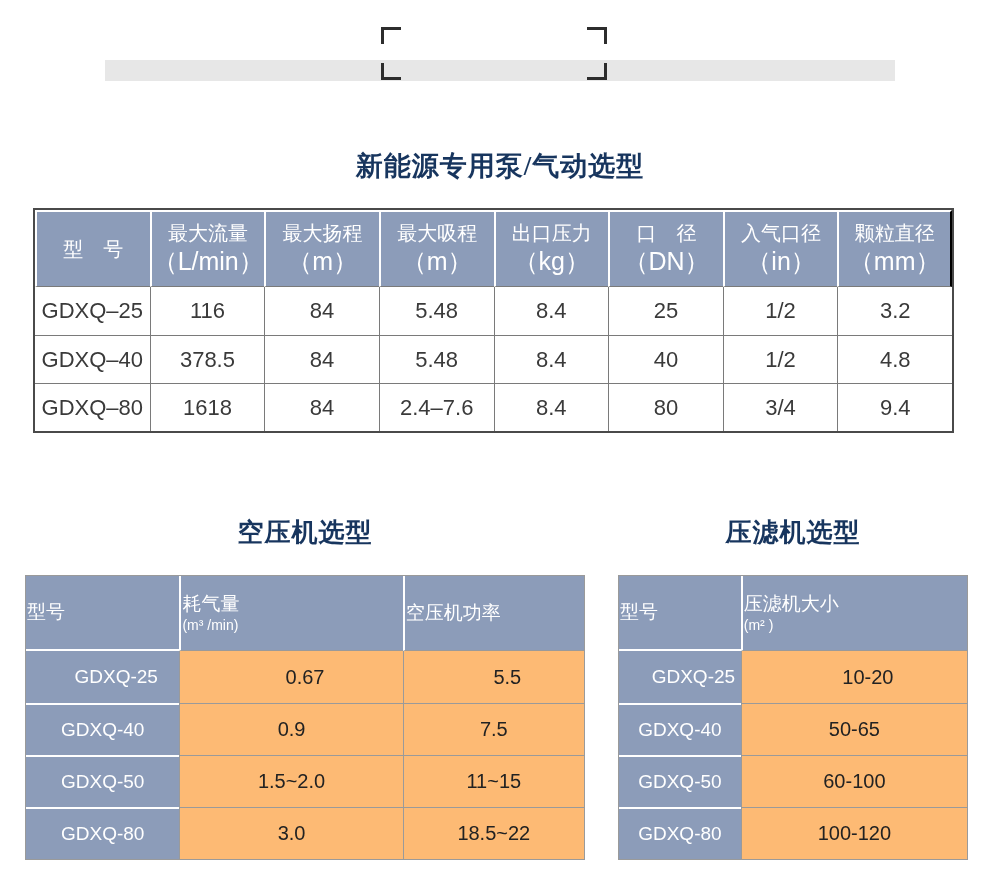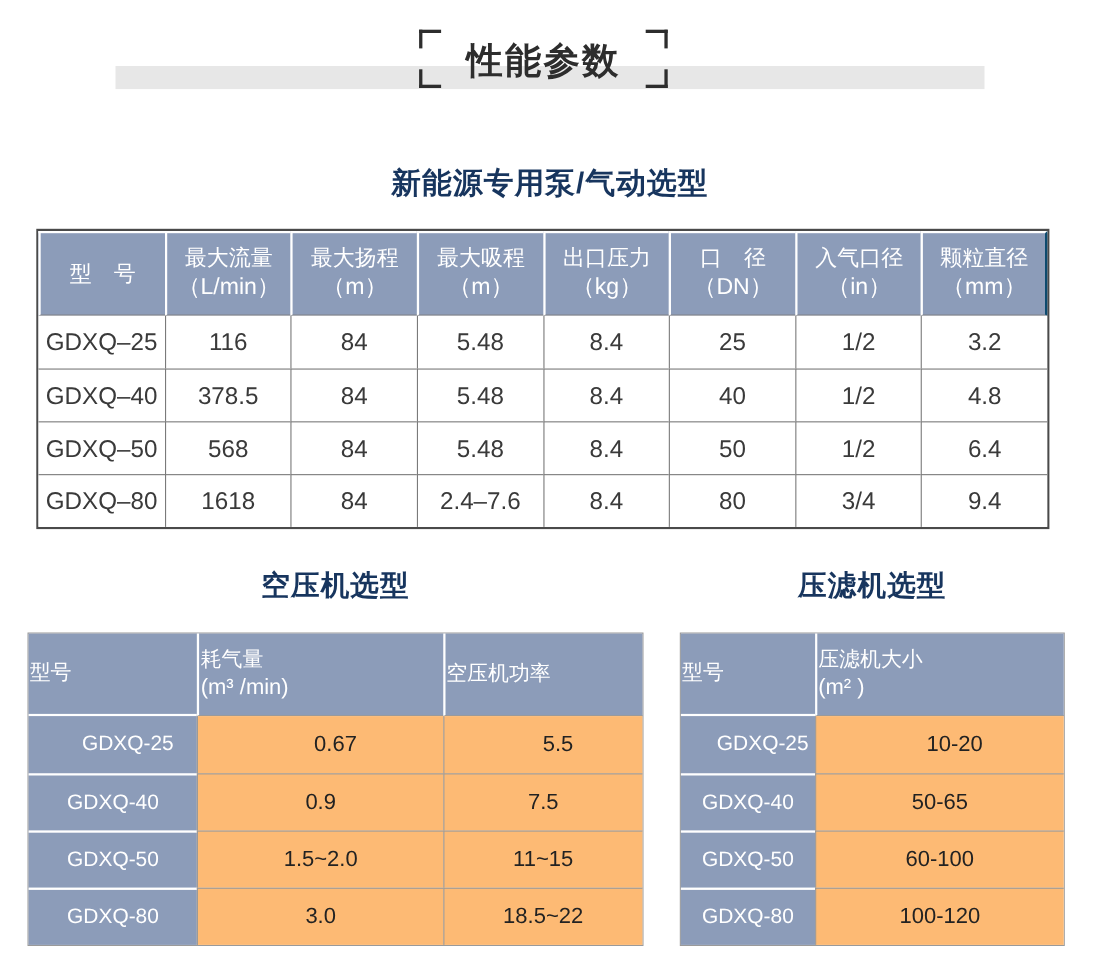--- a/index.html
+++ b/index.html
@@ -40,20 +40,21 @@
     white-space: nowrap;
   }
   .subtitle {
     position: absolute;
     left: 0; width: 1000px; top: 148px;
     text-align: center;
     font-size: 27px;
     font-weight: bold;
     letter-spacing: 1px;
     color: #17355e;
+    font-family: Liberation Serif, serif;
   }
 
   
   .main-wrap { position: absolute; left: 33px; top: 208px; width: 921px; }
   table { border-spacing: 0; border-collapse: separate; table-layout: fixed; width: 100%; }
   table.main { border: 2px solid #4a4a4a; background: #fff; }
   .main thead tr { height: 77px; border-radius: 12px; }
   .main tbody tr { height: 48px; }
   .main th {
     background: #8c9cb9;
@@ -61,22 +62,22 @@
     font-weight: normal;
     text-align: center;
     vertical-align: middle;
     font-size: 20px;
     line-height: 1.25;
     border-top: 2px solid #ffffff;
     border-left: 2px solid #ffffff;
     border-bottom: 1px solid #7a7a7a;
     padding: 0 1px;
   }
-  .main th:last-child { border-right: 2px solid #0c4a6e; }
-  .h-unit { font-size: 21px; }
+  .main th:last-child { border-right: 2px solid #000000; }
+  .h-unit { font-size: 25px; }
   .main td {
     text-align: center;
     vertical-align: middle;
     font-size: 22px;
     color: #3a3a3a;
     border-left: 1px solid #7a7a7a;
     border-top: 1px solid #7a7a7a;
     background: #ffffff;
   }
   .main td:first-child { border-left: none; }
@@ -106,21 +107,21 @@
     color: #ffffff;
     font-weight: normal;
     text-align: left;
     vertical-align: middle;
     font-size: 19px;
     line-height: 1.3;
     border-left: 2px solid #ffffff;
     border-bottom: 1px solid #9a9a9a;
   }
   .sub th:first-child { border-left: none; border-bottom: 2px solid #ffffff; }
-  .sub .h-unit { font-size: 20px; }
+  .sub .h-unit { font-size: 14px; }
   .sub td {
     text-align: center;
     vertical-align: middle;
     font-size: 20px;
     color: #222222;
     background: #fdba74;
     border-left: 1px solid #9a9a9a;
     border-top: 1px solid #9a9a9a;
   }
   .sub td:first-child { border-left: none; }
@@ -137,21 +138,20 @@
 <body>
 
 <div class="page">
 
   <div class="title-band"></div>
   <div class="title-box">
     <span class="corner tl"></span>
     <span class="corner tr"></span>
     <span class="corner bl"></span>
     <span class="corner br"></span>
-    <div class="page-title">性能参数</div>
   </div>
 
   <div class="subtitle">新能源专用泵/气动选型</div>
 
   <div class="main-wrap">
     <table class="main">
       <thead>
         <tr>
             <th>
               <div class="h-label">型　号</div>
@@ -199,30 +199,20 @@
           </tr>
           <tr>
             <td>GDXQ–40</td>
             <td>378.5</td>
             <td>84</td>
             <td>5.48</td>
             <td>8.4</td>
             <td>40</td>
             <td>1/2</td>
             <td>4.8</td>
-          </tr>
-          <tr>
-            <td>GDXQ–50</td>
-            <td>568</td>
-            <td>84</td>
-            <td>5.48</td>
-            <td>8.4</td>
-            <td>50</td>
-            <td>1/2</td>
-            <td>6.4</td>
           </tr>
           <tr>
             <td>GDXQ–80</td>
             <td>1618</td>
             <td>84</td>
             <td>2.4–7.6</td>
             <td>8.4</td>
             <td>80</td>
             <td>3/4</td>
             <td>9.4</td>

